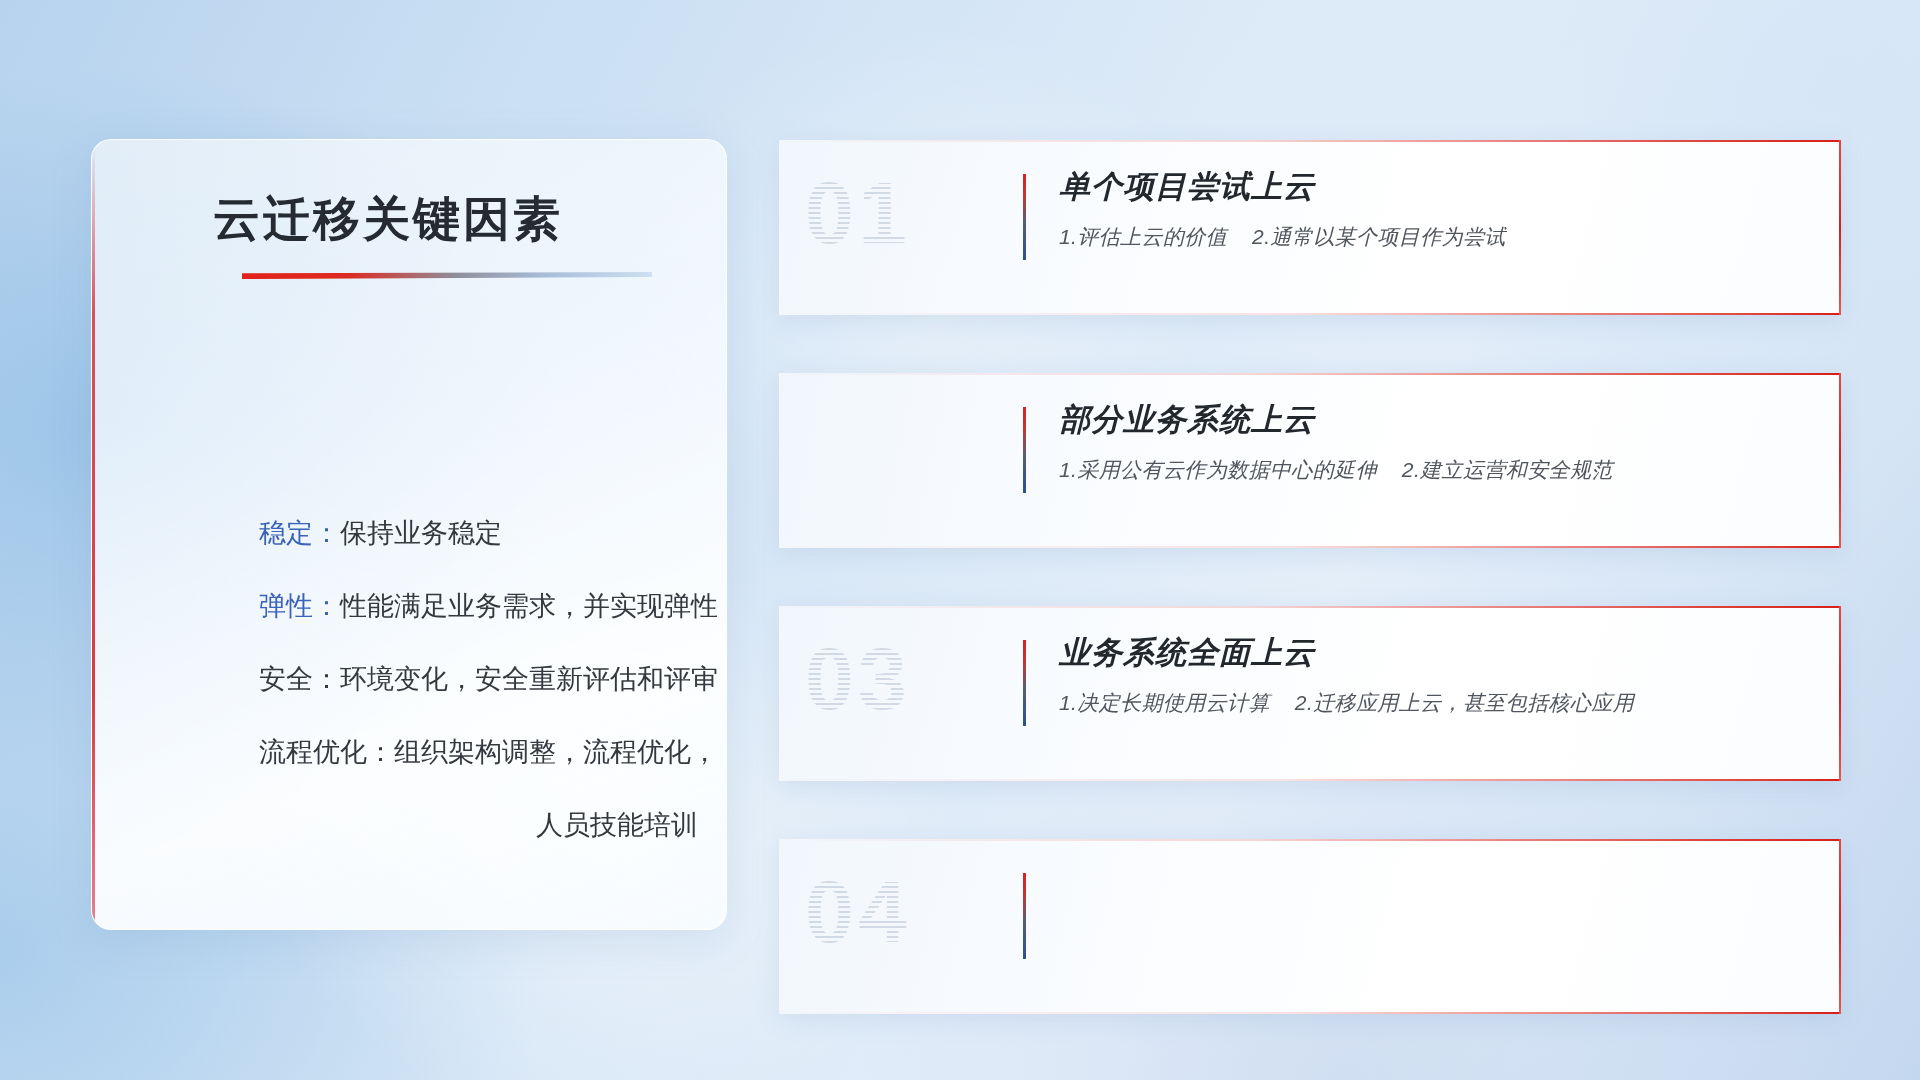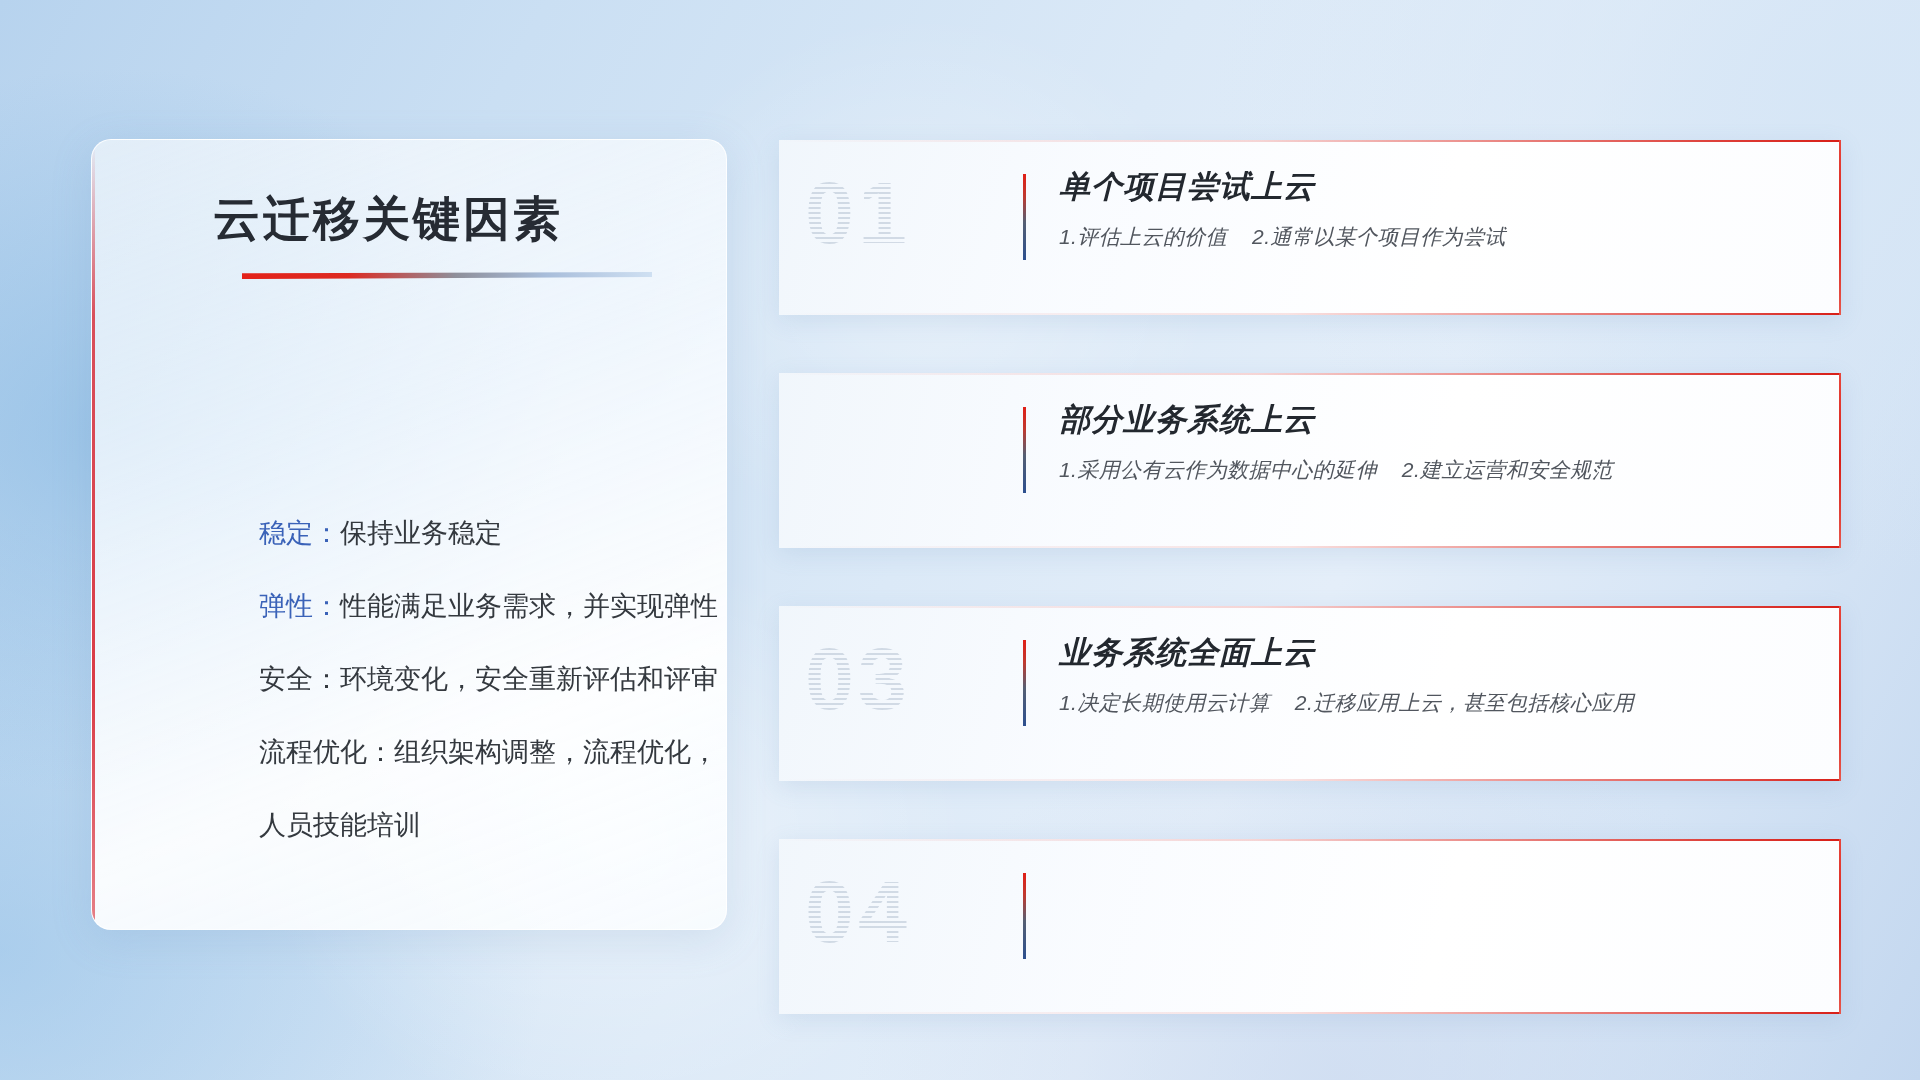--- a/index.html
+++ b/index.html
@@ -81,21 +81,21 @@
     right: 28px;
     margin-left: 39px;
   }
   .kv-row {
     font-size: 27px;
     line-height: 1.0;
     color: #34393f;
     margin-bottom: 46px;
     white-space: nowrap;
   }
-  .kv-row:last-child { margin-bottom: 0; }
+  .kv-row:last-child { margin-bottom: 0; text-align: right; }
   .kv-key { color: #3a62b8; }
   .kv-key.plain { color: #34393f; }
   .kv-val { color: #34393f; }
 
   
   #steps {
     position: absolute;
     left: 779px;
     top: 140px;
     width: 1062px;

